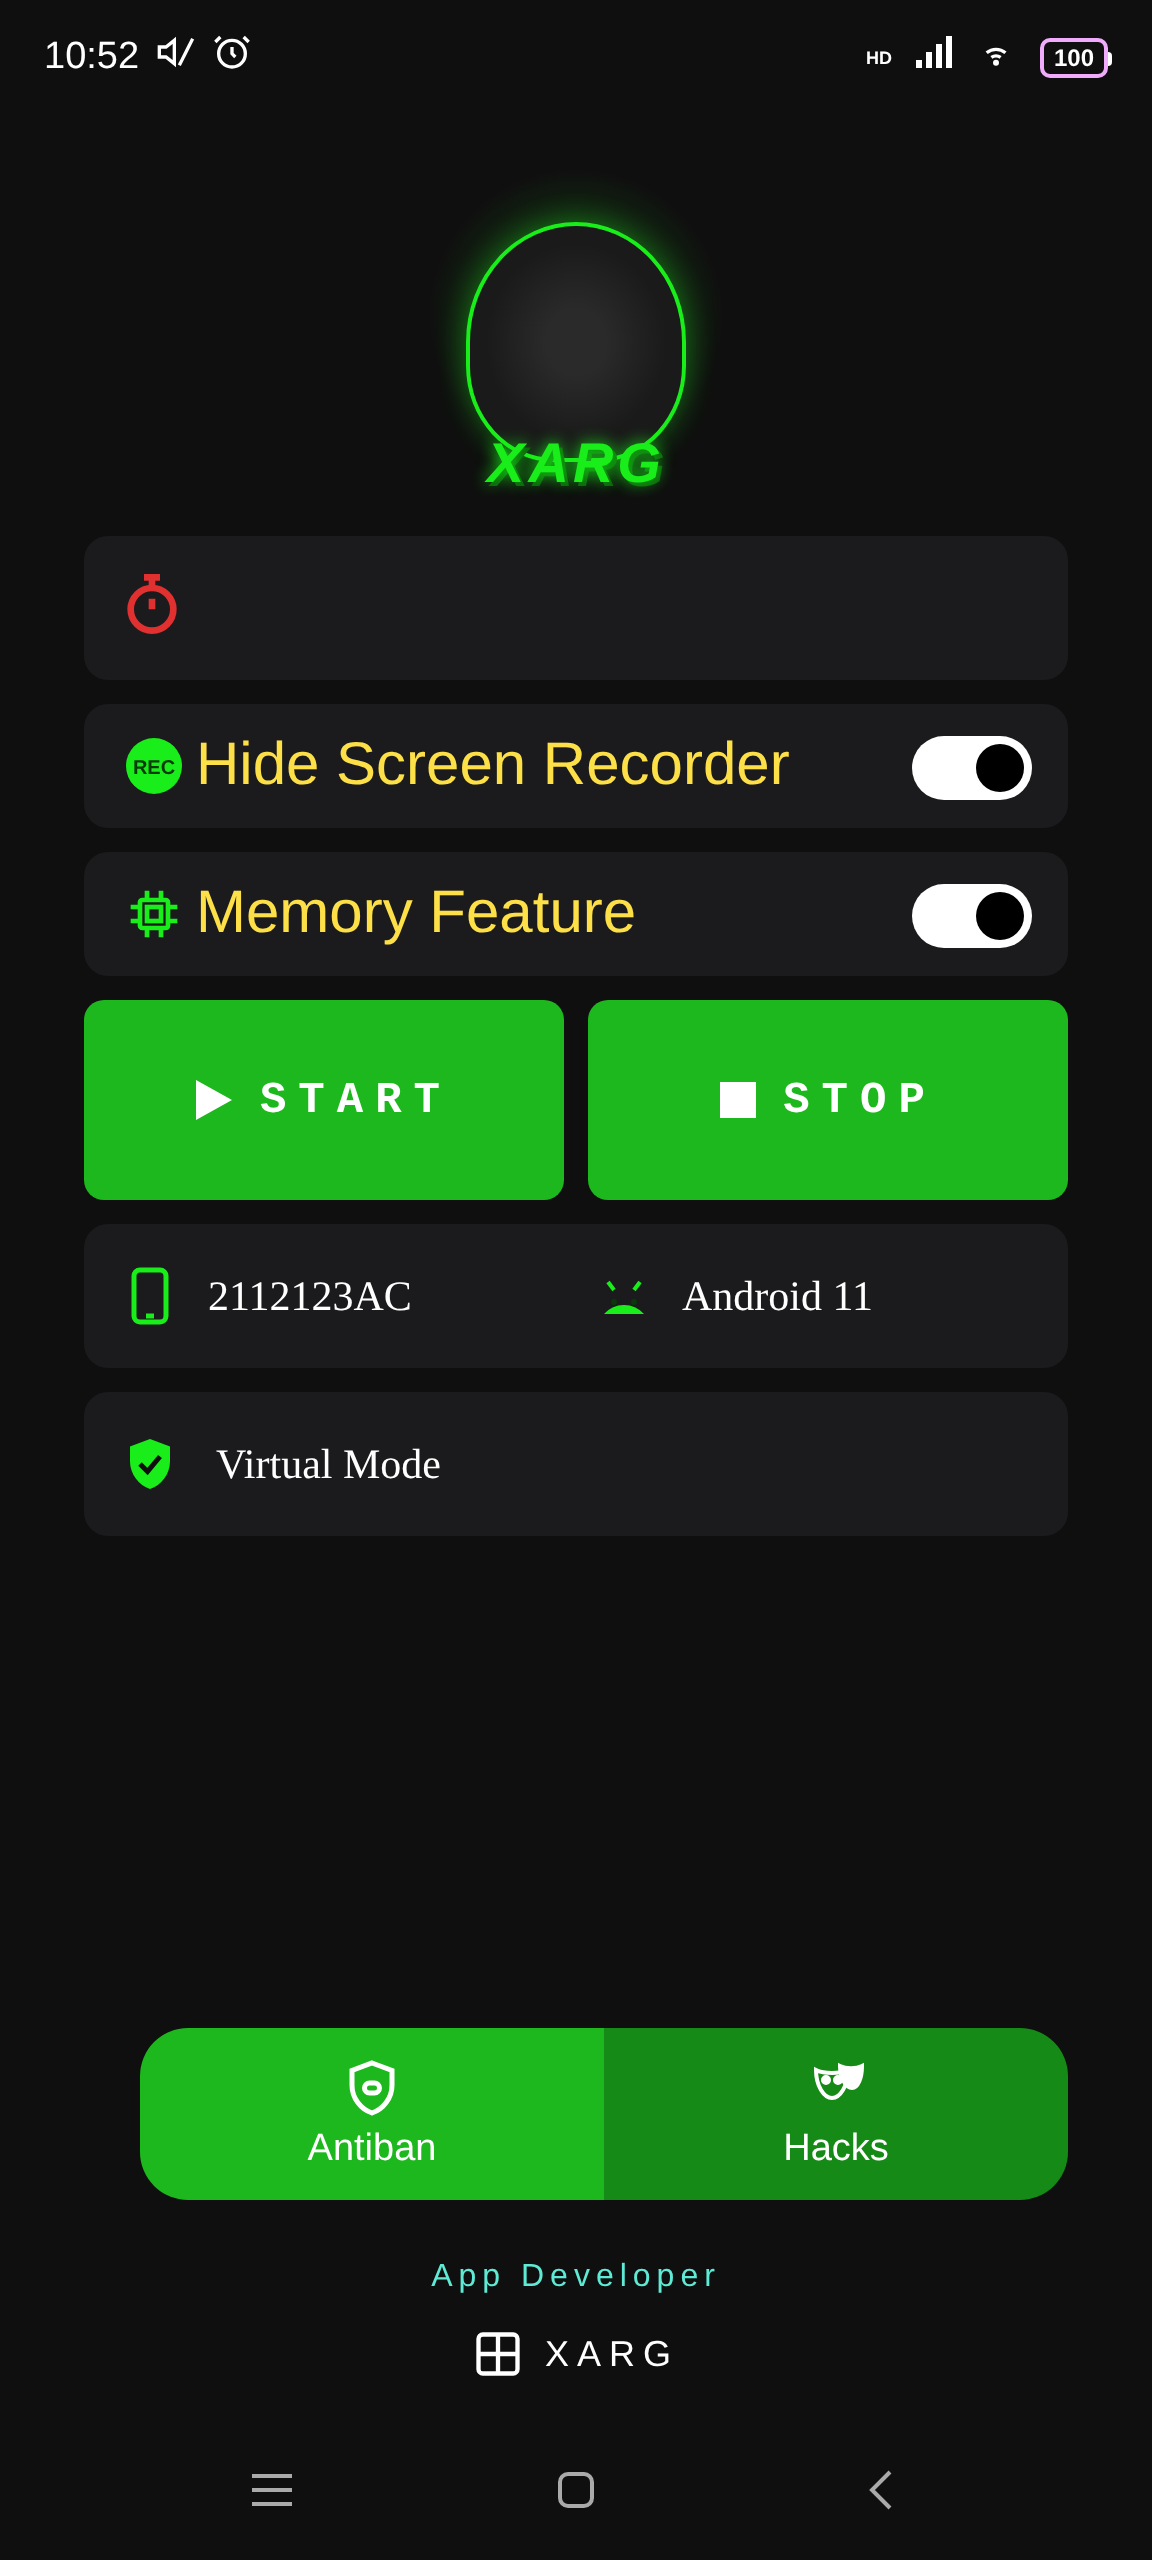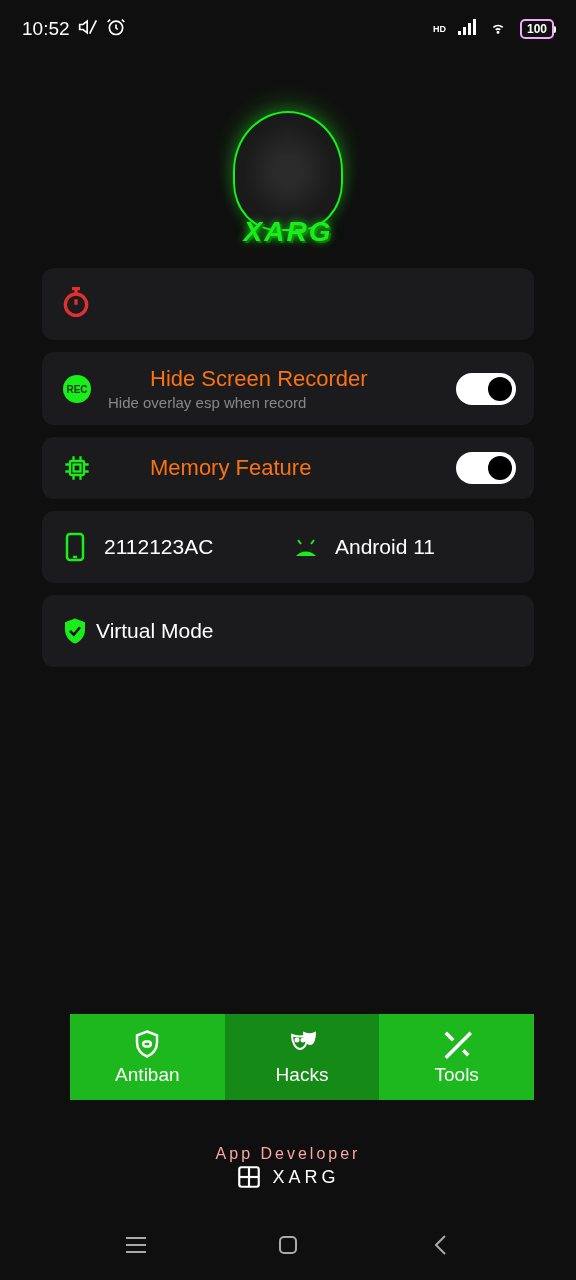--- a/index.html
+++ b/index.html
@@ -90,33 +90,33 @@
   border-radius: 12px;
   margin-bottom: 12px;
   padding: 14px 18px;
   display: flex;
   align-items: center;
 }
 .timer-card { height: 72px; padding: 18px; }
 .timer-icon { color: #e03030; }
 .feature-card {
   display: flex;
-  align-items: center;
-  gap: 14px;
+  align-items: flex-end;
+  gap: 4px;
 }
 .feature-icon {
   width: 34px;
   height: 34px;
   display: flex;
   align-items: center;
   justify-content: center;
   color: #1aee1a;
 }
 .feature-text { flex: 1; }
-.feature-title { font-size: 22px; font-weight: 500; color: #f97316; margin-left: 42px; }
+.feature-title { font-size: 30px; font-weight: 500; color: #fde047; }
 .feature-sub { font-size: 15px; color: #888; margin-top: 2px; }
 .toggle {
   width: 60px;
   height: 32px;
   background: #fff;
   border-radius: 16px;
   position: relative;
   cursor: pointer;
 }
 .toggle::after {
@@ -143,33 +143,34 @@
   display: flex;
   align-items: center;
   justify-content: center;
   gap: 14px;
   cursor: pointer;
   font-family: 'Courier New', monospace;
 }
 .info-card {
   display: flex;
   align-items: center;
-  gap: 6px;
+  gap: 18px;
   height: 72px;
+  font-family: Liberation Serif, serif;
 }
 .info-item { display: flex; align-items: center; gap: 14px; flex: 1; }
 .info-icon { color: #1aee1a; width: 30px; display: flex; justify-content: center; }
 .info-text { font-size: 21px; font-weight: 500; }
 .bottom-tabs {
   position: absolute;
   bottom: 180px;
   left: 42px;
   right: 42px;
   display: flex;
-  border-radius: 0;
+  border-radius: 24px;
   overflow: hidden;
   height: 86px;
   margin-left: 28px;
 }
 .tab {
   flex: 1;
   background: #1db81d;
   display: flex;
   flex-direction: column;
   align-items: center;
@@ -180,21 +181,21 @@
 .tab.active { background: #168a16; }
 .tab-icon { height: 32px; display: flex; align-items: center; }
 .tab-label { font-size: 19px; font-weight: 500; }
 .footer {
   position: absolute;
   bottom: 90px;
   left: 0;
   right: 0;
   text-align: center;
 }
-.footer-title { font-size: 16px; letter-spacing: 3px; color: #fca5a5; margin-bottom: 1px; }
+.footer-title { font-size: 16px; letter-spacing: 3px; color: #5eead4; margin-bottom: 16px; }
 .footer-brand { display: flex; align-items: center; justify-content: center; gap: 10px; font-size: 18px; letter-spacing: 4px; }
 .nav-bar {
   position: absolute;
   bottom: 0;
   left: 0;
   right: 0;
   height: 70px;
   display: flex;
   align-items: center;
   justify-content: space-around;
@@ -255,39 +256,52 @@
 
   <div class="card feature-card">
     <div class="feature-icon">
       <svg width="30" height="30" viewBox="0 0 30 30">
           <circle cx="15" cy="15" r="14" fill="#1aee1a"></circle>
           <text x="15" y="19" text-anchor="middle" font-size="10" font-weight="bold" fill="#0a3a0a">REC</text>
         </svg>
     </div>
     <div class="feature-text">
       <div class="feature-title">Hide Screen Recorder</div>
-      <div class="feature-sub">Hide overlay esp when record</div>
     </div>
     <div class="toggle"></div>
   </div>
 
   <div class="card feature-card">
     <div class="feature-icon">
       <svg width="28" height="28" viewBox="0 0 24 24" fill="none" stroke="#1aee1a" stroke-width="2">
           <rect x="6" y="6" width="12" height="12" rx="1"></rect>
           <rect x="9" y="9" width="6" height="6"></rect>
           <path d="M9 2v4M15 2v4M9 18v4M15 18v4M2 9h4M2 15h4M18 9h4M18 15h4"></path>
         </svg>
     </div>
     <div class="feature-text">
       <div class="feature-title">Memory Feature</div>
     </div>
     <div class="toggle"></div>
   </div>
 
+  <div class="button-row">
+    <button class="action-btn">
+      <svg width="18" height="20" viewBox="0 0 18 20" fill="#fff">
+          <path d="M0 0l18 10L0 20z"></path>
+        </svg>
+      <span>START</span>
+    </button>
+    <button class="action-btn">
+      <svg width="18" height="18" viewBox="0 0 18 18" fill="#fff">
+          <rect width="18" height="18"></rect>
+        </svg>
+      <span>STOP</span>
+    </button>
+  </div>
 
   <div class="card info-card">
     <div class="info-item">
       <span class="info-icon">
         <svg width="24" height="30" viewBox="0 0 24 30" fill="none" stroke="#1aee1a" stroke-width="2.5">
             <rect x="4" y="2" width="16" height="26" rx="3"></rect>
             <line x1="10" y1="25" x2="14" y2="25"></line>
           </svg>
       </span>
       <span class="info-text">2112123AC</span>
@@ -331,29 +345,20 @@
     <span class="tab-icon">
       <svg width="32" height="30" viewBox="0 0 32 30" fill="none" stroke="#fff" stroke-width="2">
           <path d="M6 6c0 8 4 14 8 14s8-6 8-14c-4 2-12 2-16 0z"></path>
           <circle cx="11" cy="11" r="1.5" fill="#fff"></circle>
           <circle cx="17" cy="11" r="1.5" fill="#fff"></circle>
           <path d="M18 4c0 6 3 11 6 11s5-5 5-11c-3 1.5-8 1.5-11 0z" fill="#fff" stroke="#fff"></path>
         </svg>
     </span>
     <span class="tab-label">Hacks</span>
   </div>
-  <div class="tab">
-    <span class="tab-icon">
-      <svg width="30" height="30" viewBox="0 0 24 24" fill="#fff">
-          <path d="M22 2l-8 8 2 2 8-8-2-2zM14 10L2 22l2 2 12-12-2-2z"></path>
-          <path d="M4 2l6 6-2 2-6-6 2-2zM18 16l4 4-2 2-4-4 2-2z"></path>
-        </svg>
-    </span>
-    <span class="tab-label">Tools</span>
-  </div>
 </div>
 
 <div class="footer">
   <div class="footer-title">App Developer</div>
   <div class="footer-brand">
     <svg width="26" height="26" viewBox="0 0 24 24" fill="none" stroke="#fff" stroke-width="2">
         <rect x="3" y="3" width="18" height="18" rx="2"></rect>
         <line x1="12" y1="3" x2="12" y2="21"></line>
         <line x1="3" y1="12" x2="21" y2="12"></line>
       </svg>

